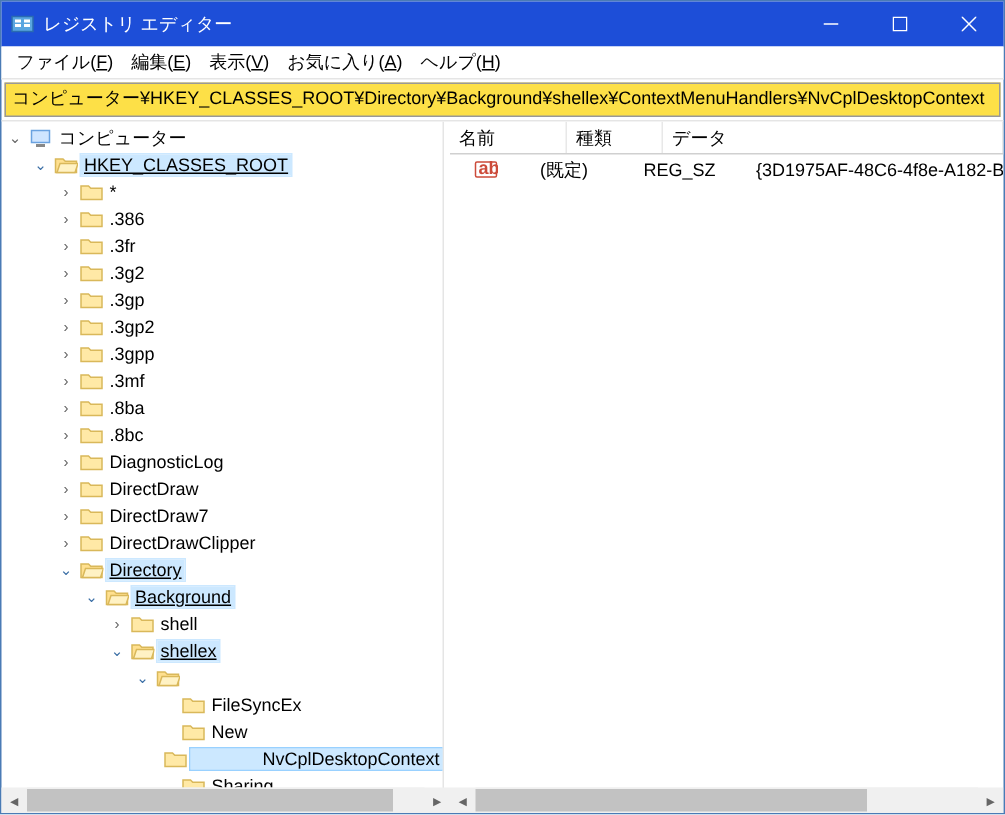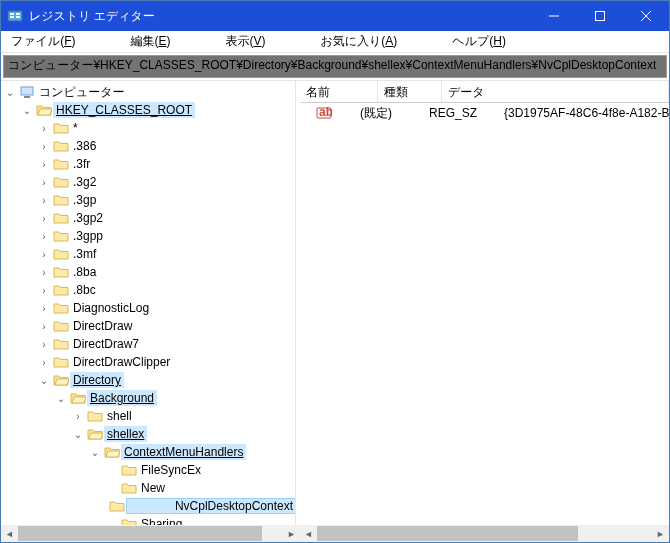--- a/index.html
+++ b/index.html
@@ -2,24 +2,24 @@
 <html><head>
 <meta charset="utf-8">
 <style>
   * { box-sizing: border-box; margin: 0; padding: 0; font-family: "Meiryo UI", "Yu Gothic UI", sans-serif; font-size: 12px; }
   html, body { width: 670px; height: 543px; overflow: hidden; }
   .window { width: 670px; height: 543px; border: 1px solid #4a7bb5; display: flex; flex-direction: column; background: #fff; }
   .titlebar { height: 30px; background: #1d4ed8; color: #fff; display: flex; align-items: center; }
   .titlebar .icon { width: 16px; height: 16px; margin: 0 6px; }
   .titlebar .title { flex: 1; }
   .titlebar .ctl { width: 46px; height: 30px; display: flex; align-items: center; justify-content: center; }
-  .menubar { height: 22px; background: #fff; display: flex; align-items: center; padding: 0 4px; border-bottom: 1px solid #e5e5e5; gap: 43px; }
+  .menubar { height: 22px; background: #fff; display: flex; align-items: center; padding: 0 4px; border-bottom: 1px solid #e5e5e5; }
   .menubar .mi { padding: 2px 6px; }
   .menubar .mi u { text-decoration: underline; }
-  .addrbar { height: 23px; border: 1px solid #999; margin: 2px; padding: 1px 4px; overflow: hidden; white-space: nowrap; background:#737373; }
+  .addrbar { height: 23px; border: 1px solid #999; margin: 2px; padding: 1px 4px; overflow: hidden; white-space: nowrap; background:#fde047; }
   .panes { flex: 1; display: flex; overflow: hidden; border-top: 1px solid #e5e5e5;}
   .tree { width: 295px; overflow: auto; border-right: 1px solid #e5e5e5; padding: 2px 0 2px 2px; }
   .splitter { width: 4px; cursor: col-resize; }
   .listpane { flex: 1; overflow: hidden; display:flex; flex-direction:column; }
   .listhdr { display: flex; height: 22px; border-bottom: 1px solid #d0d0d0; background:#fff; }
   .listhdr .col { padding: 3px 6px; border-right: 1px solid #e8e8e8; white-space: nowrap; }
   .listbody { flex:1; overflow:auto; }
   .listrow { display: flex; align-items: center; height: 20px; }
   .listrow .cell { padding: 0 6px; white-space: nowrap; overflow: hidden; margin-left: 11px; }
   .listrow .vicon { width: 39px; height:16px; margin-left:4px; display:inline-flex; align-items:center; justify-content:center;}
@@ -311,21 +311,20 @@
                             <ul>
                               <li>
                                 <div class="node hl">
                                   <span class="tw" style="color:#3a6ea5">⌄</span>
                                   <span class="fld">
                                     <svg width="16" height="14">
                                       <path d="M1 3 h5 l1.5 1.5 H15 V12 H1 Z" fill="#ffe08f" stroke="#d9b85a"></path>
                                       <path d="M2 12 L4 6 H16 L14 12 Z" fill="#fff2c4" stroke="#d9b85a"></path>
                                     </svg>
                                   </span>
-                                  <span class="lbl">ContextMenuHandlers</span>
                                 </div>
                                 <ul>
                                   <li>
                                     <div class="node ">
                                       <span class="tw"></span>
                                       <span class="fld">
                                         <svg width="16" height="14">
                                           <path d="M1 3 h5 l1.5 1.5 H15 V12 H1 Z" fill="#ffe9a6" stroke="#d9b85a"></path>
                                         </svg>
                                       </span>

